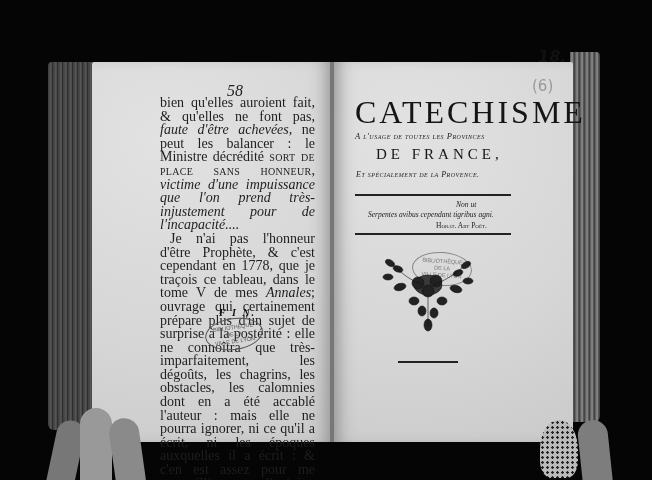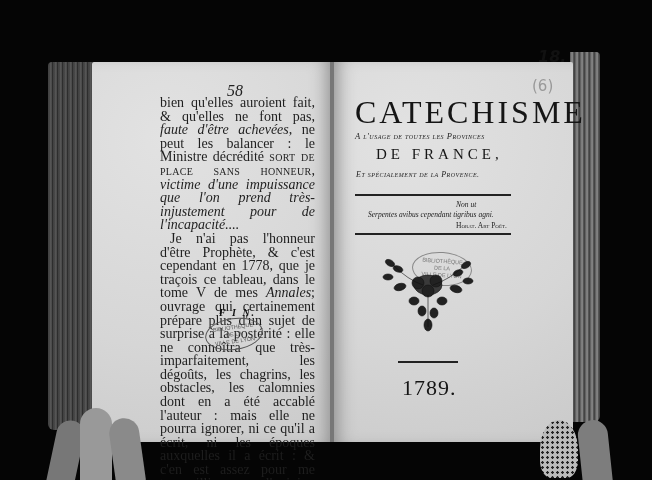--- a/index.html
+++ b/index.html
@@ -37,21 +37,21 @@
     .sub1 { position:absolute; left:355px; top:131px; font-size:8.5px; font-style:italic; font-variant:small-caps; letter-spacing:0.5px; color:#222; }
     .title3 { position:absolute; left:376px; top:146px; font-size:15px; letter-spacing:4px; color:#151515; }
     .sub2 { position:absolute; left:356px; top:170px; font-size:8px; font-style:italic; font-variant:small-caps; letter-spacing:0.5px; color:#222; }
     .rule { position:absolute; height:1.5px; background:#222; }
     .rule1 { left:355px; top:194px; width:156px; }
     .rule2 { left:355px; top:233px; width:156px; }
     .rule3 { left:398px; top:361px; width:60px; }
     .epi { position:absolute; font-size:7.5px; font-style:italic; color:#222; }
     .epi1 { left:456px; top:200px; }
     .epi2 { left:368px; top:210px; }
-    .epi3 { left:456px; top:221px; font-style:normal; font-variant:small-caps; }
+    .epi3 { left:436px; top:221px; font-style:normal; font-variant:small-caps; }
     .year { position:absolute; left:402px; top:375px; font-size:22px; letter-spacing:1px; color:#151515; }
     .handnum { position:absolute; left:538px; top:47px; font-size:16px; font-style:italic; font-weight:bold; color:#111; font-family:"DejaVu Sans", sans-serif; }
     .pencil { position:absolute; left:532px; top:77px; font-size:15px; color:#999; font-family:"DejaVu Sans", sans-serif; }
 
     .orn { position:absolute; left:378px; top:255px; width:100px; height:80px; }
 
     .glove { position:absolute; background:#8c8c8c; border-radius:20px 20px 10px 10px; }
     .g1 { left:52px; top:420px; width:28px; height:70px; transform:rotate(12deg); background:#777; }
     .g2 { left:80px; top:408px; width:32px; height:80px; background:#999; }
     .g3 { left:112px; top:418px; width:30px; height:70px; transform:rotate(-8deg); background:#8a8a8a; }
@@ -120,20 +120,19 @@
       <ellipse cx="36" cy="46" rx="5" ry="4"></ellipse>
         <ellipse cx="64" cy="46" rx="5" ry="4"></ellipse>
       <ellipse cx="44" cy="56" rx="4" ry="5"></ellipse>
         <ellipse cx="56" cy="58" rx="4" ry="5"></ellipse>
       <ellipse cx="50" cy="70" rx="4" ry="6"></ellipse>
       <path d="M15 10 Q30 25 45 30 M85 12 Q70 25 55 30 M50 40 L50 72" fill="none"></path>
     </g>
   </svg>
 
   <div class="rule rule3"></div>
-  <div class="year">1789.</div>
 
   <div class="glove g1"></div>
   <div class="glove g2"></div>
   <div class="glove g3"></div>
   <div class="thimble"></div>
   <div class="glove g4"></div>
 </div>
 
 </body></html>

